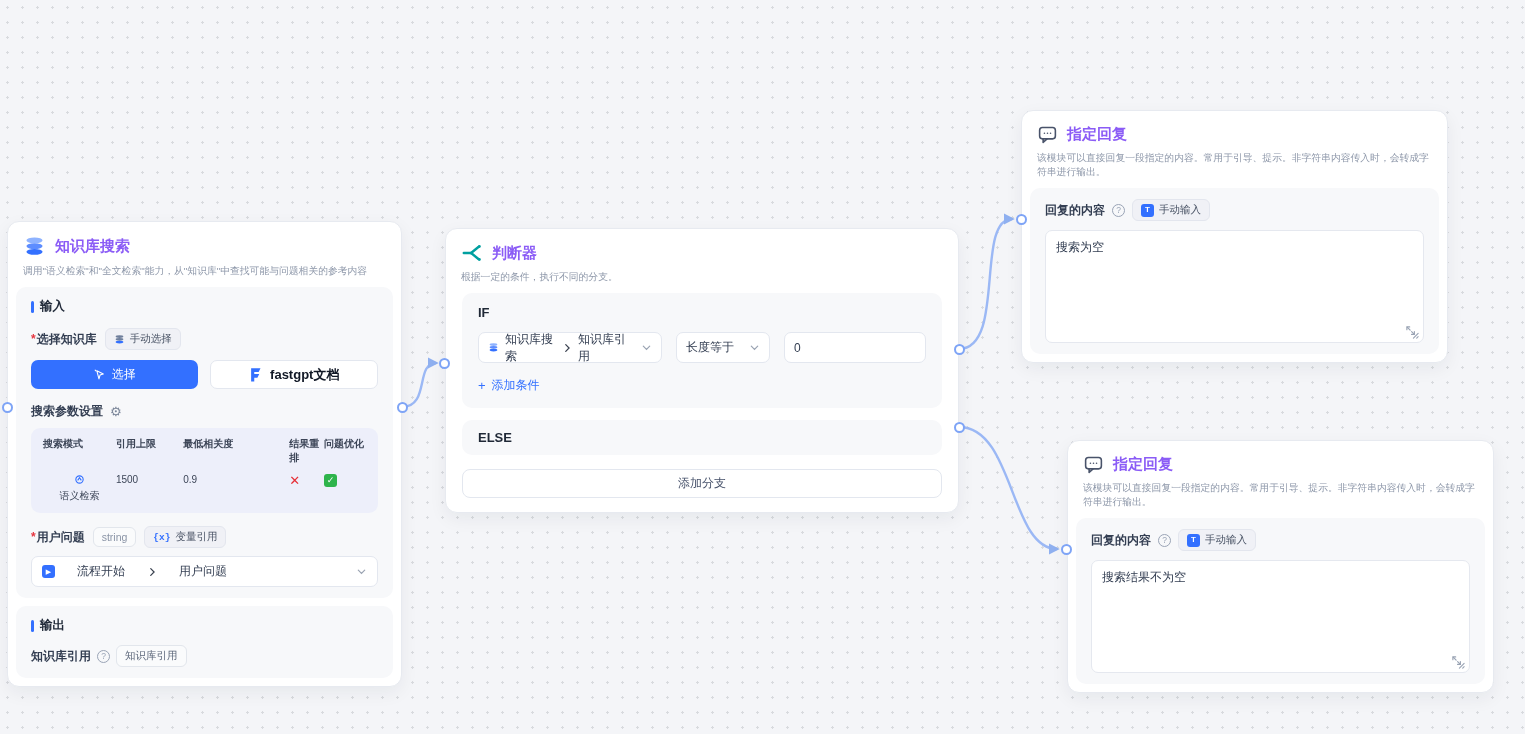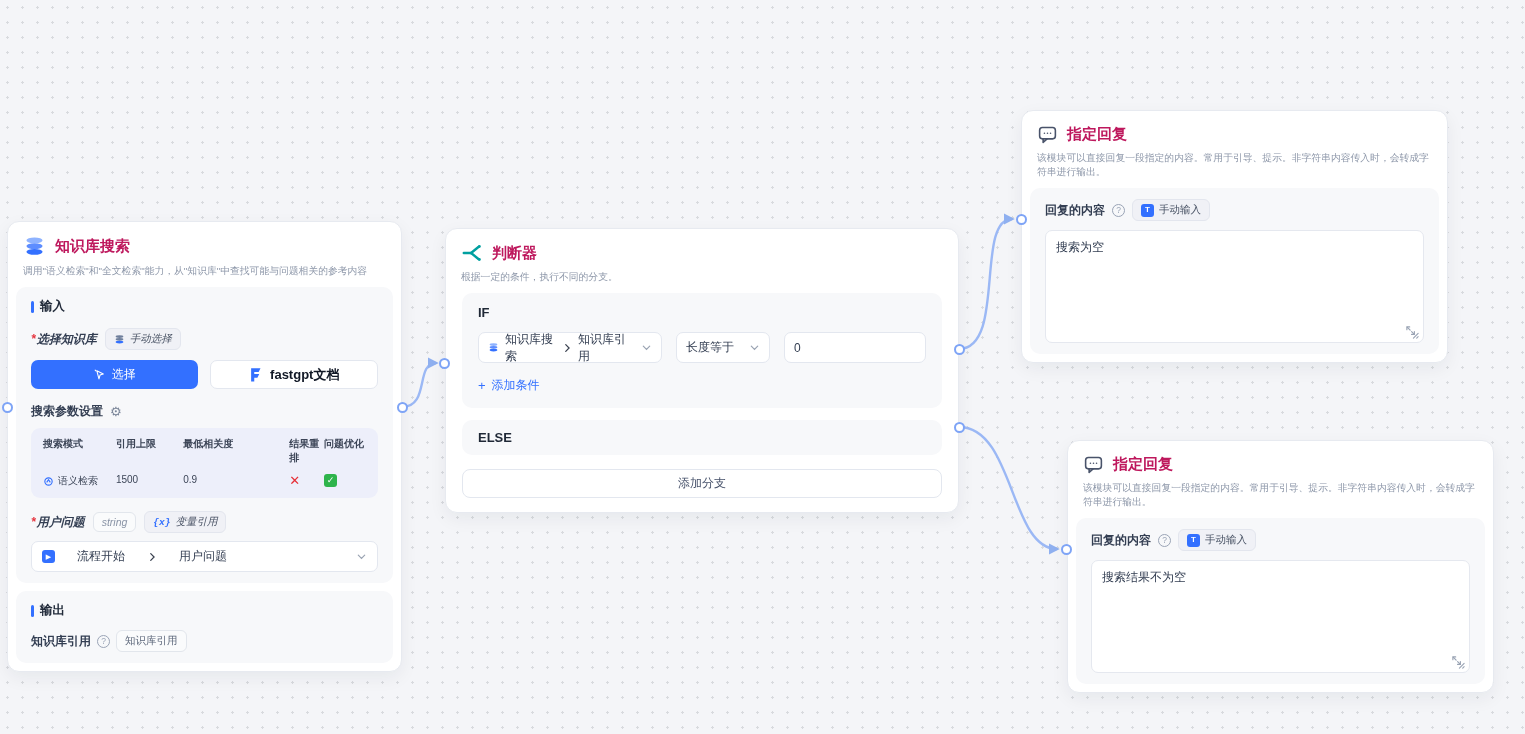--- a/index.html
+++ b/index.html
@@ -15,29 +15,29 @@
     background-image:radial-gradient(#d8dade 1px, transparent 1.3px);
     background-size:15px 15px;
   }
   svg.edges { position:absolute; left:0; top:0; z-index:1; pointer-events:none; }
 
   .node {
     position:absolute; background:#fff; border:1px solid #e7eaf0;
     border-radius:12px; box-shadow:0 6px 18px rgba(25,32,51,.06); z-index:2;
   }
   .node-header { display:flex; align-items:center; gap:9px; padding:13px 15px 3px; }
-  .node-title { font-size:15px; font-weight:bold; color:#be185d; }
+  .node-title { font-size:15px; font-weight:bold; color:#8b5cf6; }
   .node-desc { padding:3px 15px 9px; font-size:9.8px; color:#8d97a9; line-height:1.45; }
 
   .panel { background:#f7f8fa; border-radius:10px; margin:0 8px 8px; padding:11px 15px; }
 
   .section-label { display:flex; align-items:center; gap:6px; font-size:12.5px; font-weight:bold; color:#222b3a; }
   .section-bar { width:3px; height:12px; background:#3370ff; border-radius:2px; }
 
-  .field-row { display:flex; align-items:center; gap:8px; margin-top:13px;font-style:italic; }
+  .field-row { display:flex; align-items:center; gap:8px; margin-top:13px; }
   .field-label { font-size:12px; font-weight:bold; color:#333e52; }
   .req { color:#e5353f; margin-right:1px; }
   .badge {
     display:inline-flex; align-items:center; gap:5px;
     background:#f0f1f6; border:1px solid #e3e6ee; border-radius:6px;
     padding:3px 8px; font-size:10.5px; color:#485264;
   }
   .badge.plain { background:#fafbfc; color:#8a94a6; border-color:#e2e6ec; }
 
   .btn-row { display:flex; gap:12px; margin-top:10px; }
@@ -54,21 +54,21 @@
 
   .params-head { display:flex; align-items:center; gap:7px; margin-top:14px;
     font-size:12px; font-weight:bold; color:#333e52; }
   .gear { color:#7b8699; font-size:13px; line-height:1; cursor:pointer; }
 
   .params-table { background:#edeffa; border-radius:9px; margin-top:8px; padding:9px 12px 10px; }
   .pt-row { display:flex; }
   .pt-col { font-size:10px; color:#3c4557; }
   .pt-col.h { font-weight:bold; margin-bottom:9px; }
   .pt-c1 { width:78px; } .pt-c2 { width:72px; } .pt-c3 { width:76px; } .pt-c4 { width:72px;padding-left:35px; } .pt-c5 { width:45px; }
-  .mode-cell { display:flex; align-items:center; gap:4px; }
+  .mode-cell { display:flex; align-items:center; gap:4px;flex-direction:column; }
   .x-mark { color:#e62e36; font-size:13px; font-weight:bold; line-height:1; }
   .check-mark { width:13px; height:13px; background:#2eb44b; border-radius:3px; color:#fff;
     font-size:9px; display:inline-flex; align-items:center; justify-content:center; line-height:1; }
 
   .select-box {
     margin-top:8px; height:31px; background:#fff; border:1px solid #e3e7ef;
     border-radius:7px; display:flex; align-items:center; gap:22px;
     padding:0 10px; font-size:12px; color:#333e52; cursor:pointer;
   }
   .select-box .spacer { flex:1; }

